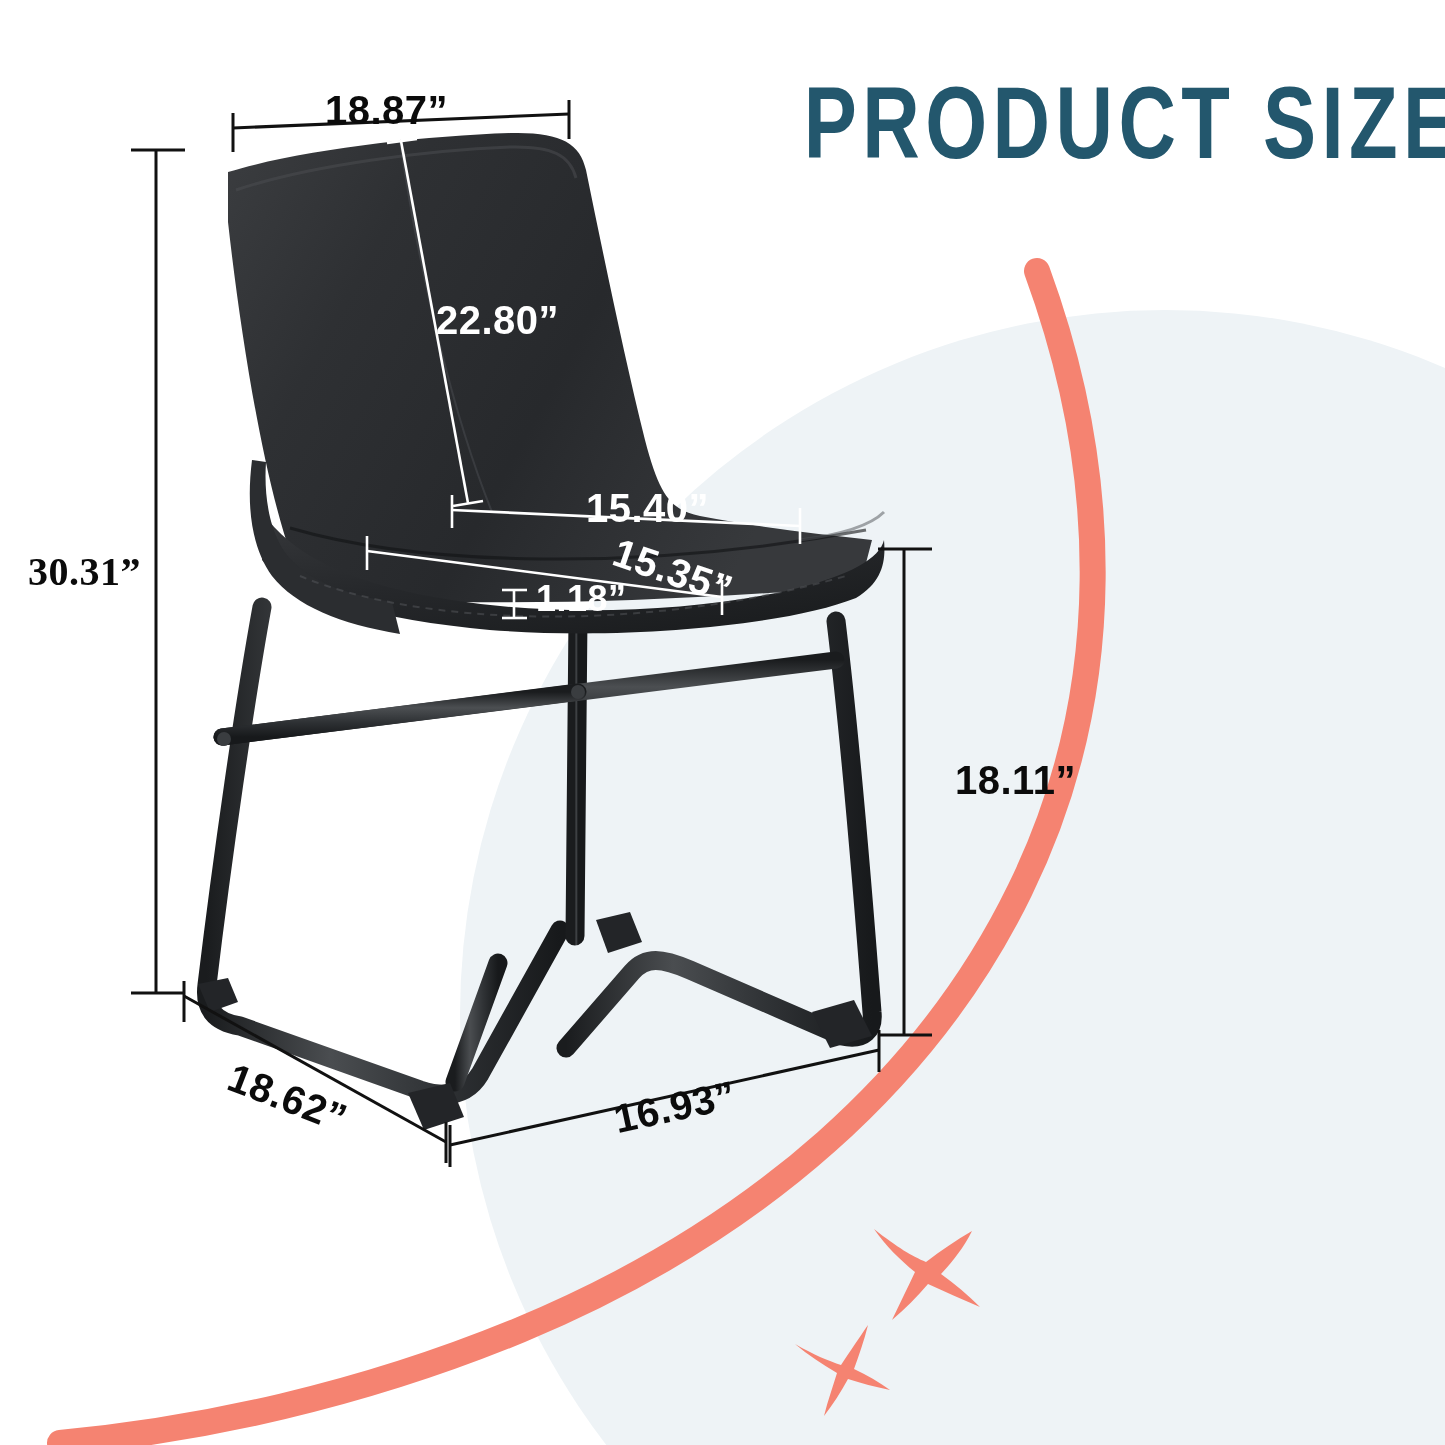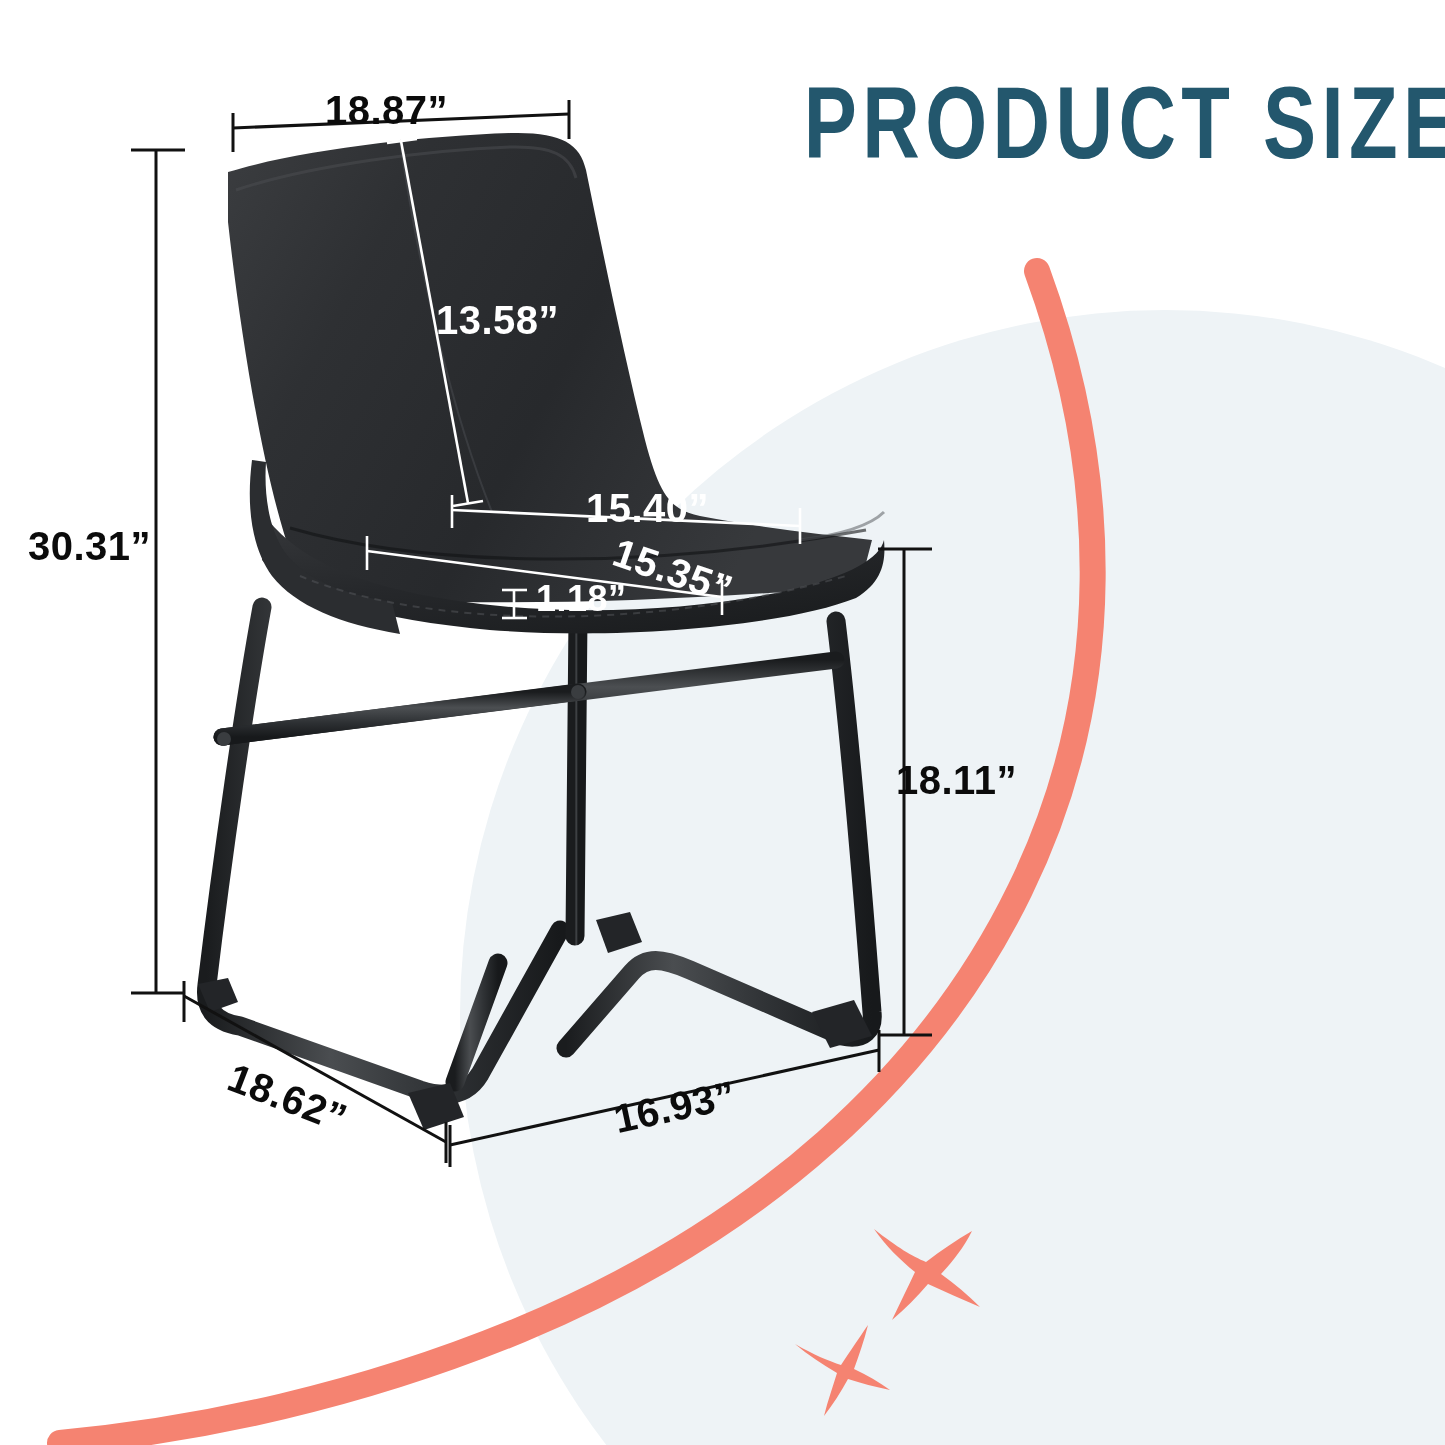--- a/index.html
+++ b/index.html
@@ -289,29 +289,29 @@
       <g>
         <path d="M 514 590 L 514 618"></path>
         <path d="M 502 590 L 527 590"></path>
         <path d="M 502 618 L 527 618"></path>
       </g>
     </g>
   </svg>
 
   <div class="dim-label-dark" style="left:325px; top:88px;">18.87”</div>
 
-  <div class="dim-label-dark" style="left:28px; top:524px;">30.31”</div>
-
-  <div class="dim-label-dark" style="left:896px; top:758px;text-align:right;">18.11”</div>
+  <div class="dim-label-dark" style="left:28px; top:548px;font-family:Liberation Serif, serif;">30.31”</div>
+
+  <div class="dim-label-dark" style="left:955px; top:758px;text-align:right;">18.11”</div>
 
   <div class="dim-label-dark rot-p21" style="left:238px; top:1055px;">18.62”</div>
 
   <div class="dim-label-dark" style="left:610px; top:1098px; transform:rotate(-12deg); transform-origin:left top;">16.93”</div>
 
-  <div class="dim-label-light" style="left:436px; top:298px;">13.58”</div>
+  <div class="dim-label-light" style="left:436px; top:298px;">22.80”</div>
 
   <div class="dim-label-light" style="left:586px; top:486px;">15.40”</div>
 
   <div class="dim-label-light rot-p19" style="left:622px; top:530px;">15.35”</div>
 
   <div class="dim-label-light" style="left:536px; top:578px; font-size:36px;">1.18”</div>
 
 </div>
 
 </body></html>

